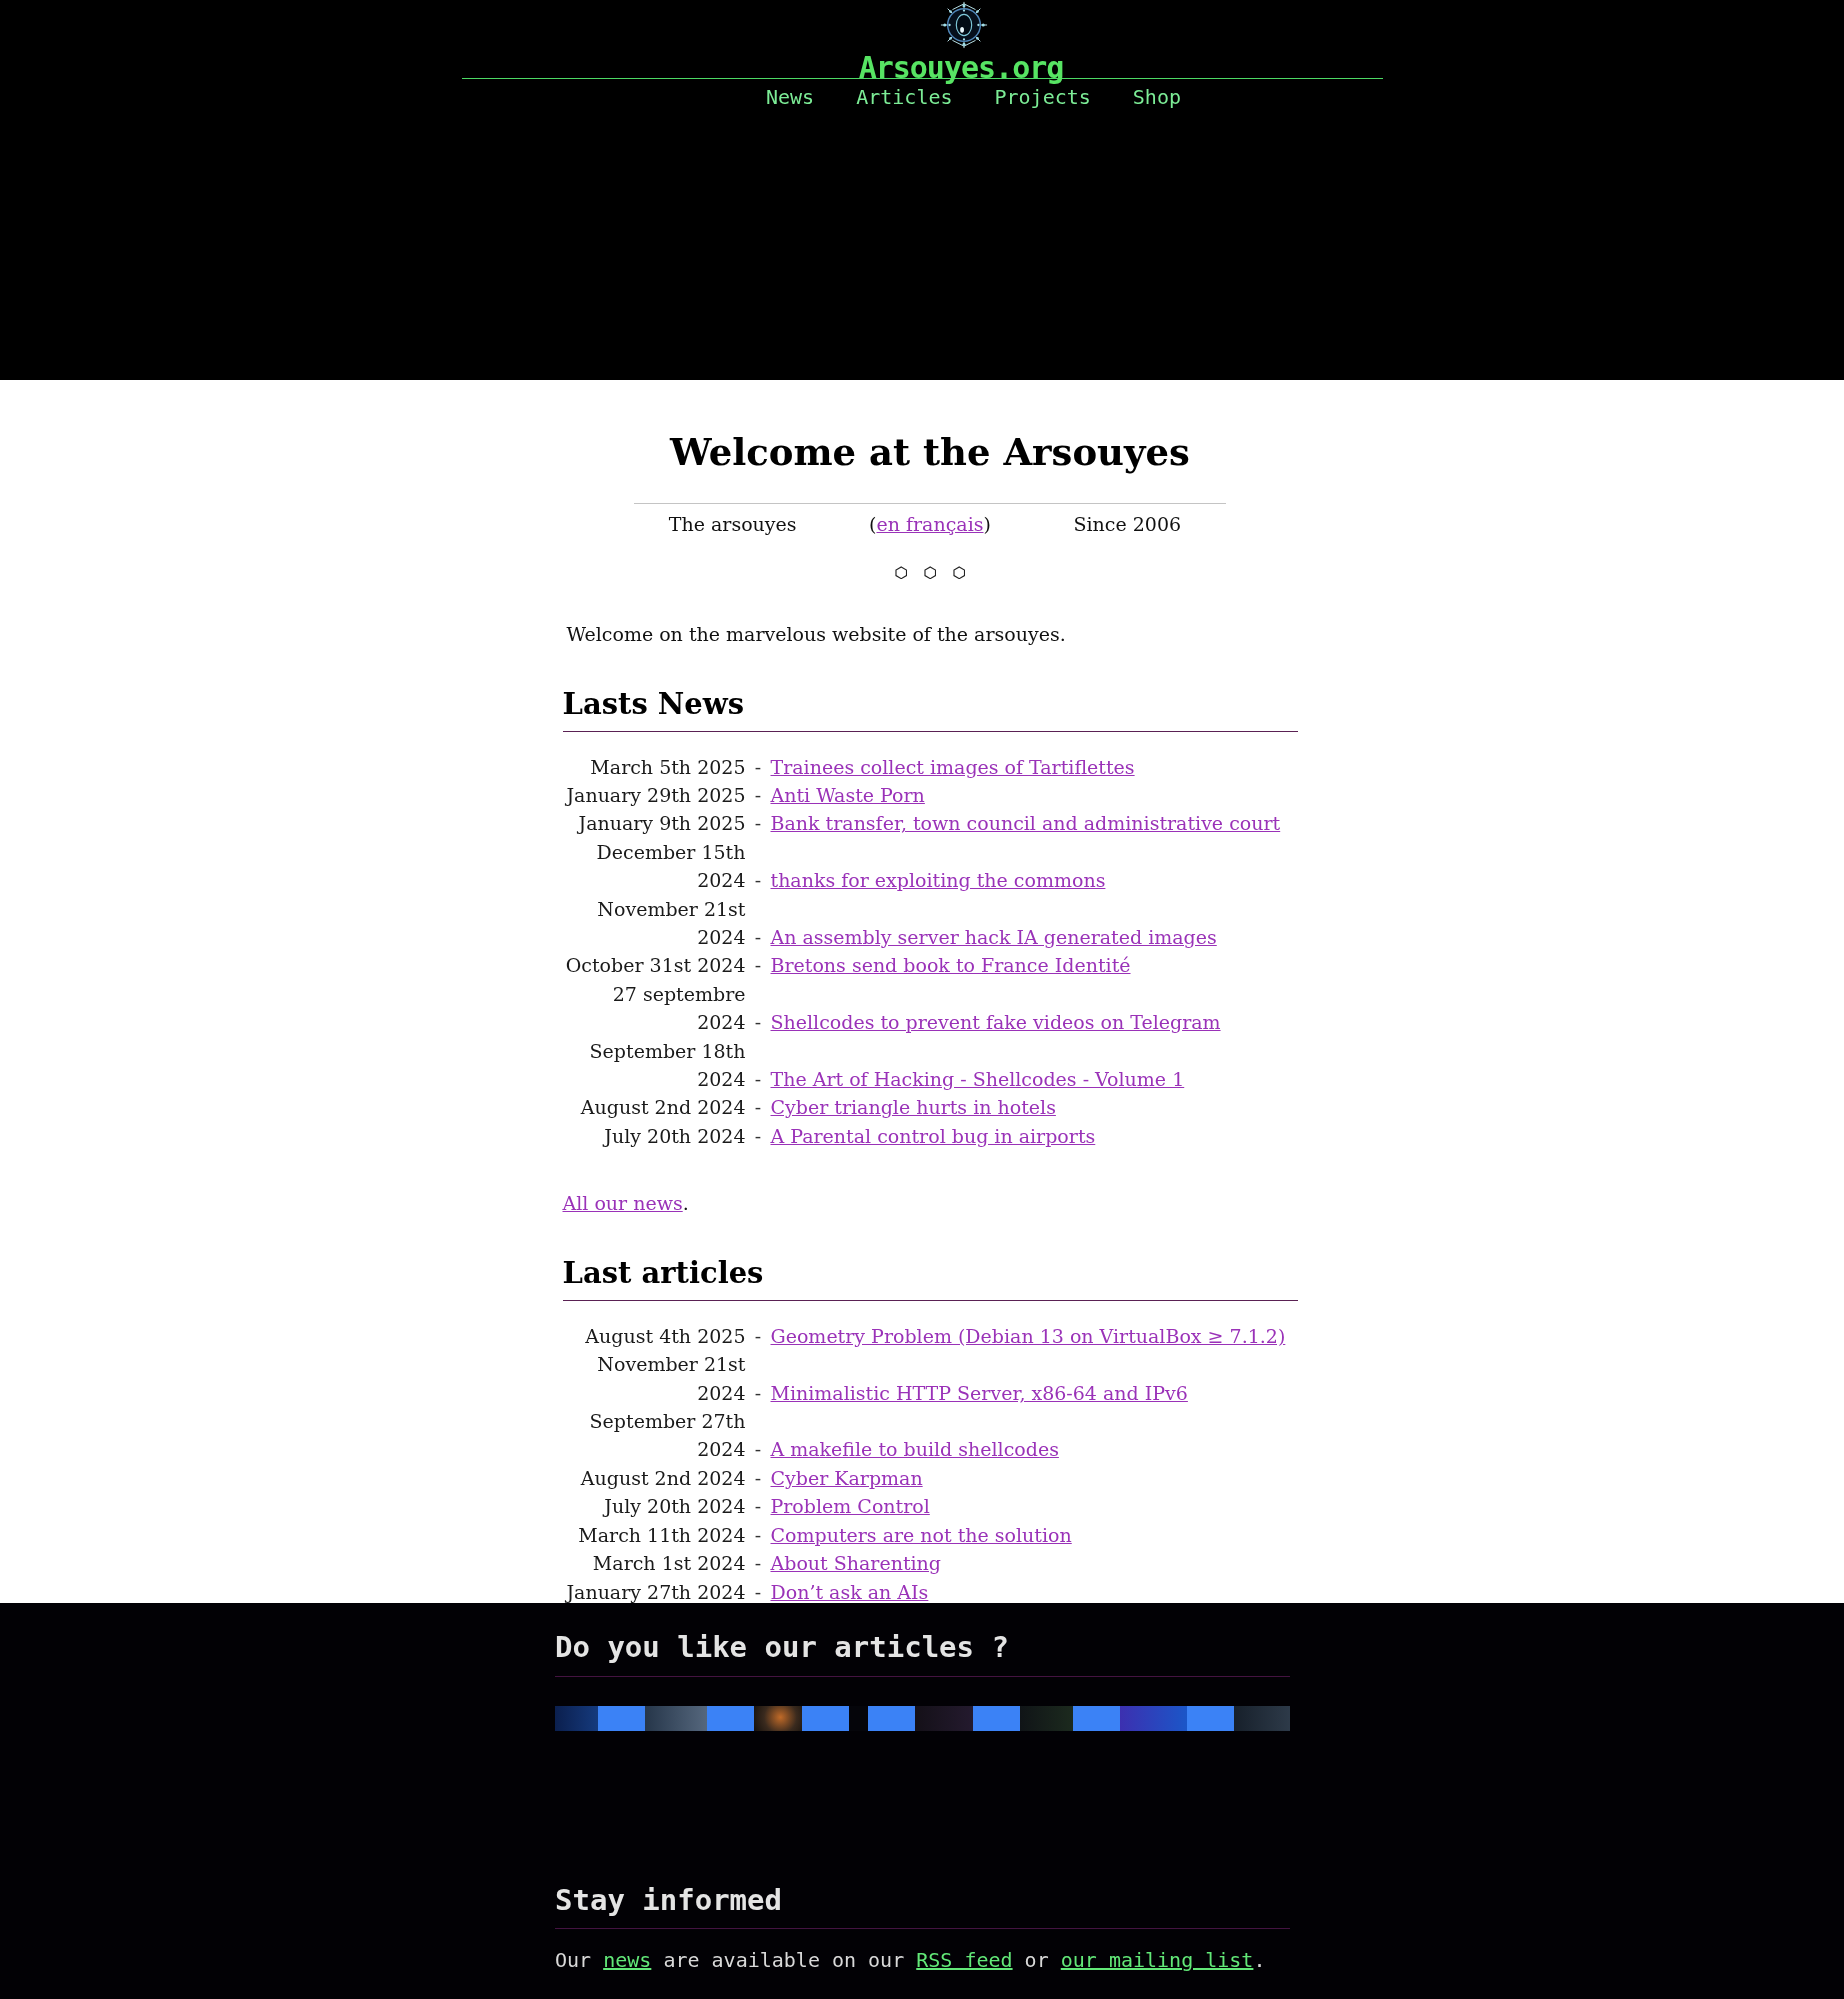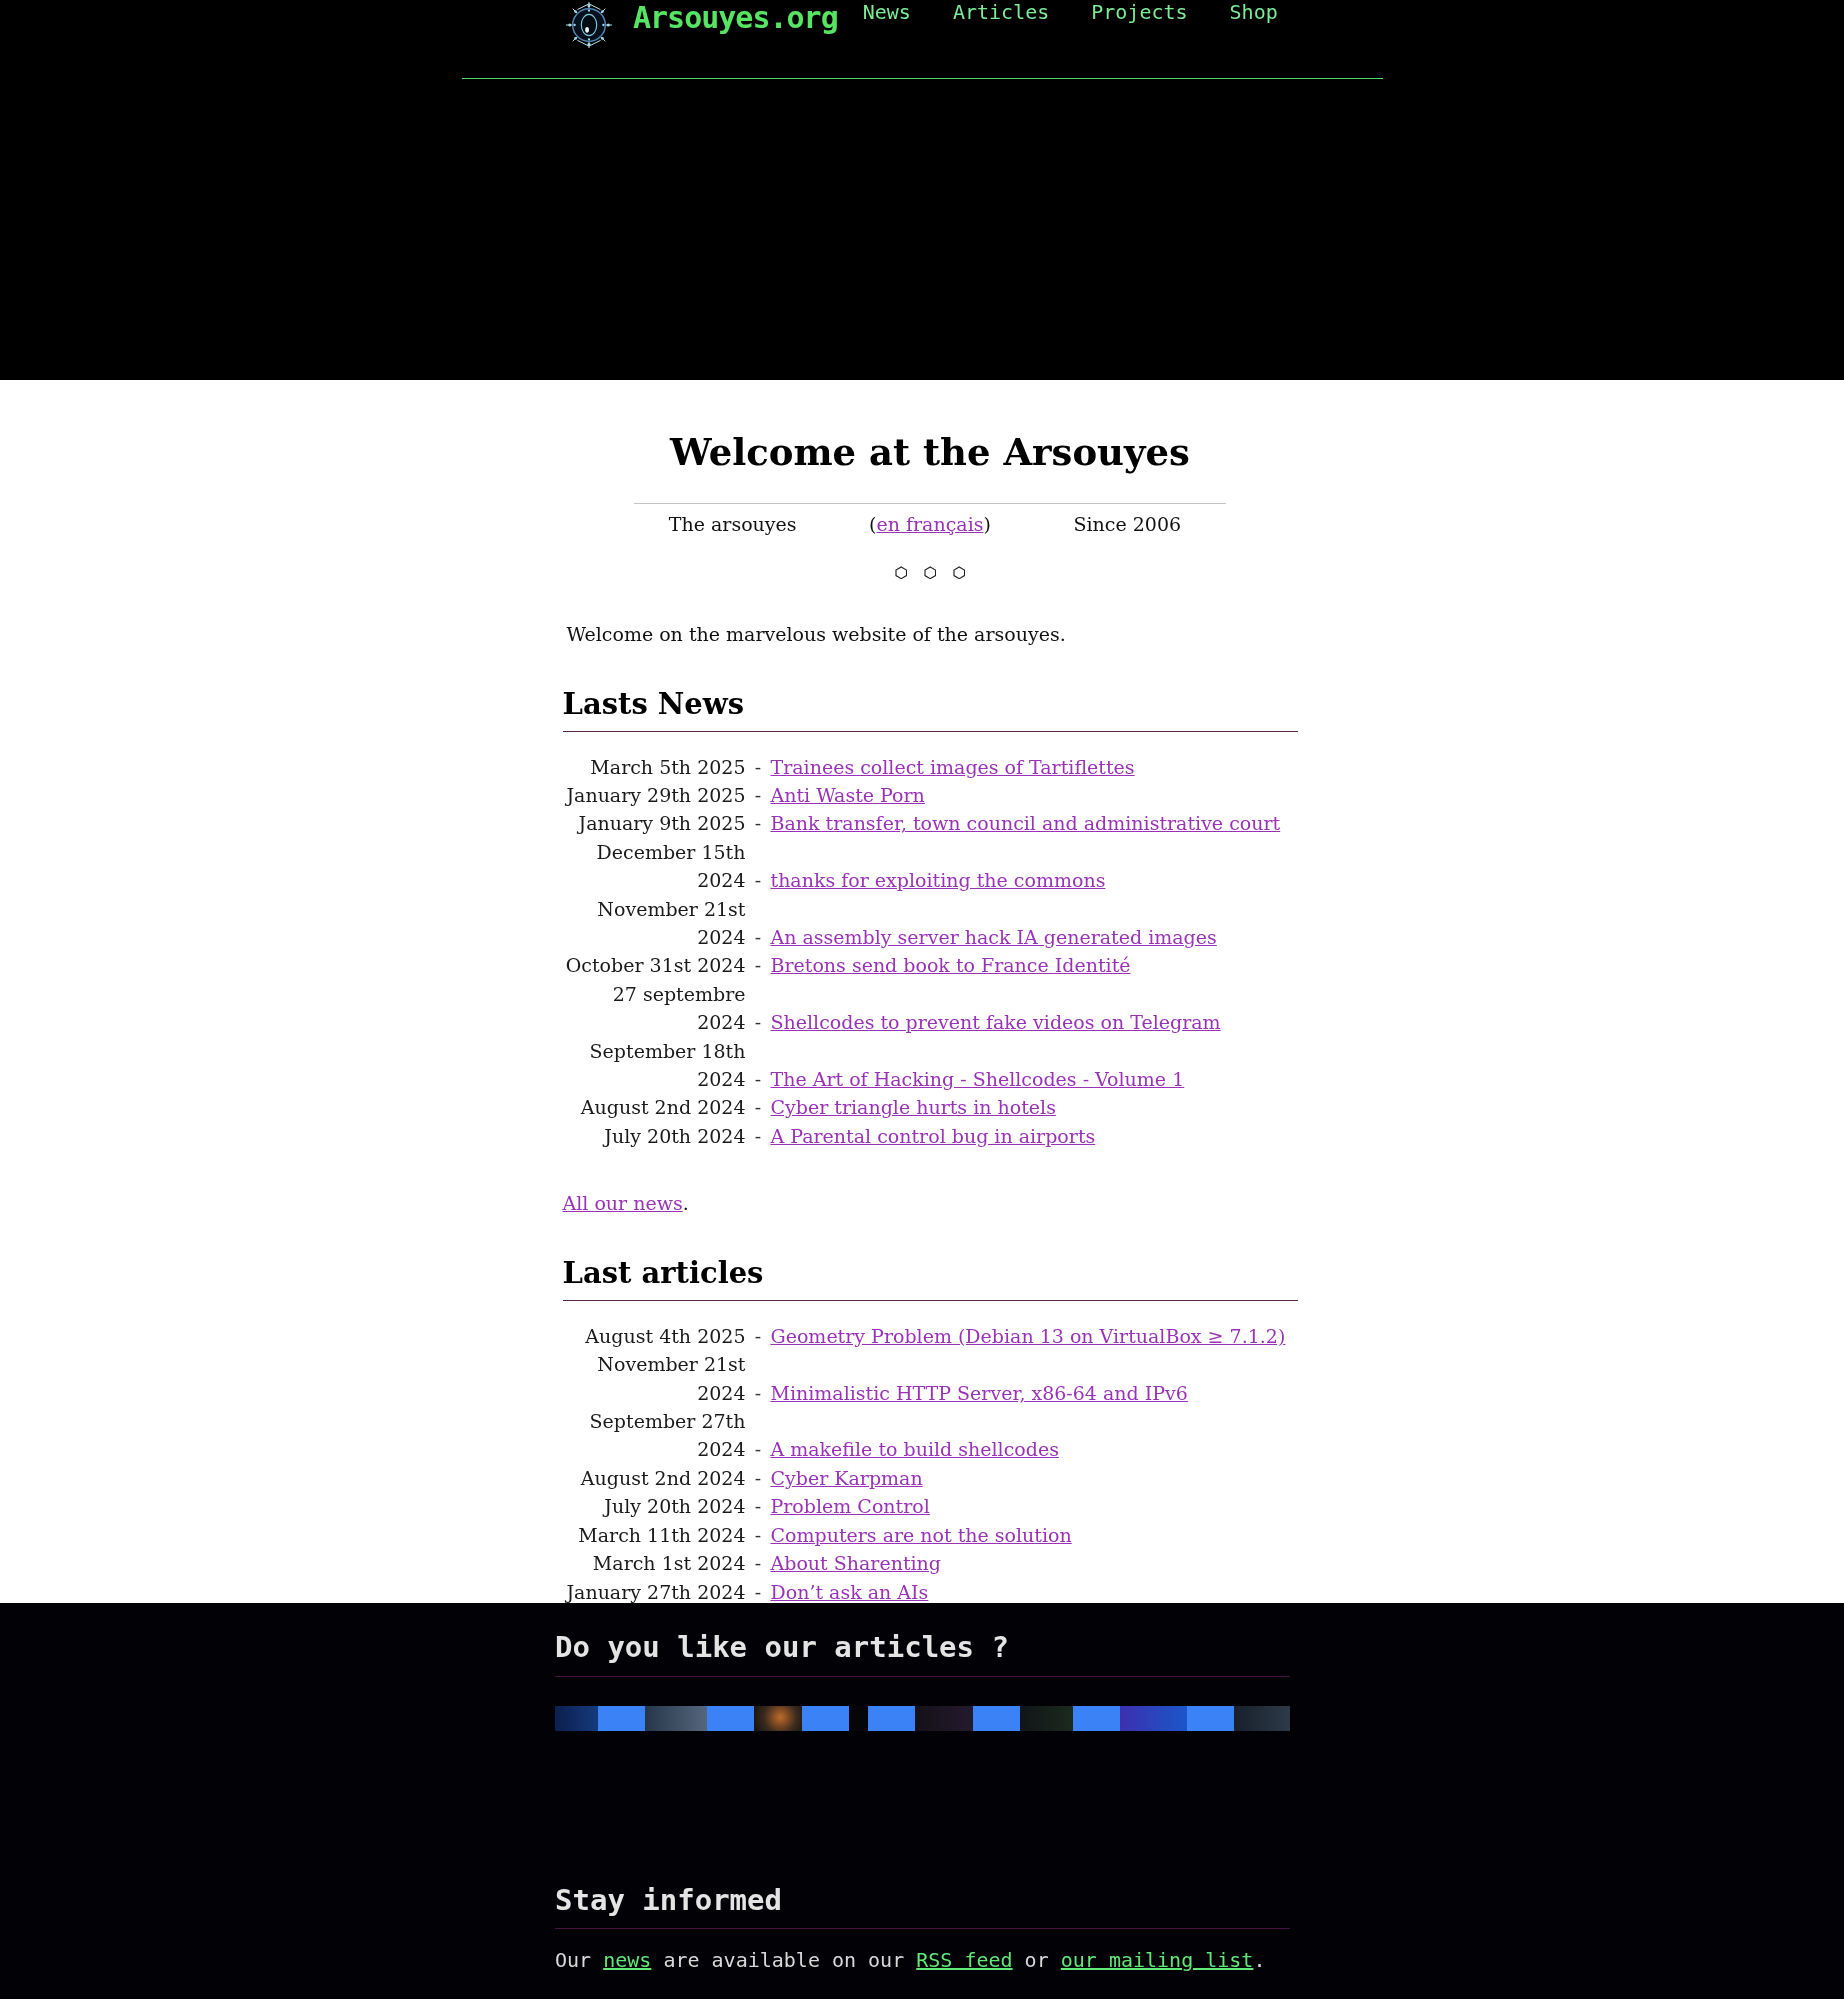--- a/index.html
+++ b/index.html
@@ -5,22 +5,22 @@
   html,body{margin:0;padding:0;background:#fff;}
   body{
     width:1845px;height:1999px;overflow:hidden;
     font-family:"DejaVu Serif", serif;color:#111;
   }
   
   .header{background:#000;height:81px;}
   .header-inner{
     width:921px;margin:0 auto;height:79px;
     border-bottom:1.9px solid #4cd964;
-    display:flex;align-items:flex-start;
-    box-sizing:border-box;padding-left:102px;
+    display:flex;align-items:center;
+    box-sizing:border-box;padding-left:102px;flex-direction:column;
   }
   .logo{flex:0 0 auto;margin-right:19px;display:block;}
   .brand{
     font-family:"DejaVu Sans Mono", monospace;
     font-weight:bold;font-size:30px;color:#57e463;
     text-decoration:none;margin-right:25px;letter-spacing:-1px;
   }
   .nav{display:flex;gap:42px;align-items:center;}
   .nav a{
     font-family:"DejaVu Sans Mono", monospace;

